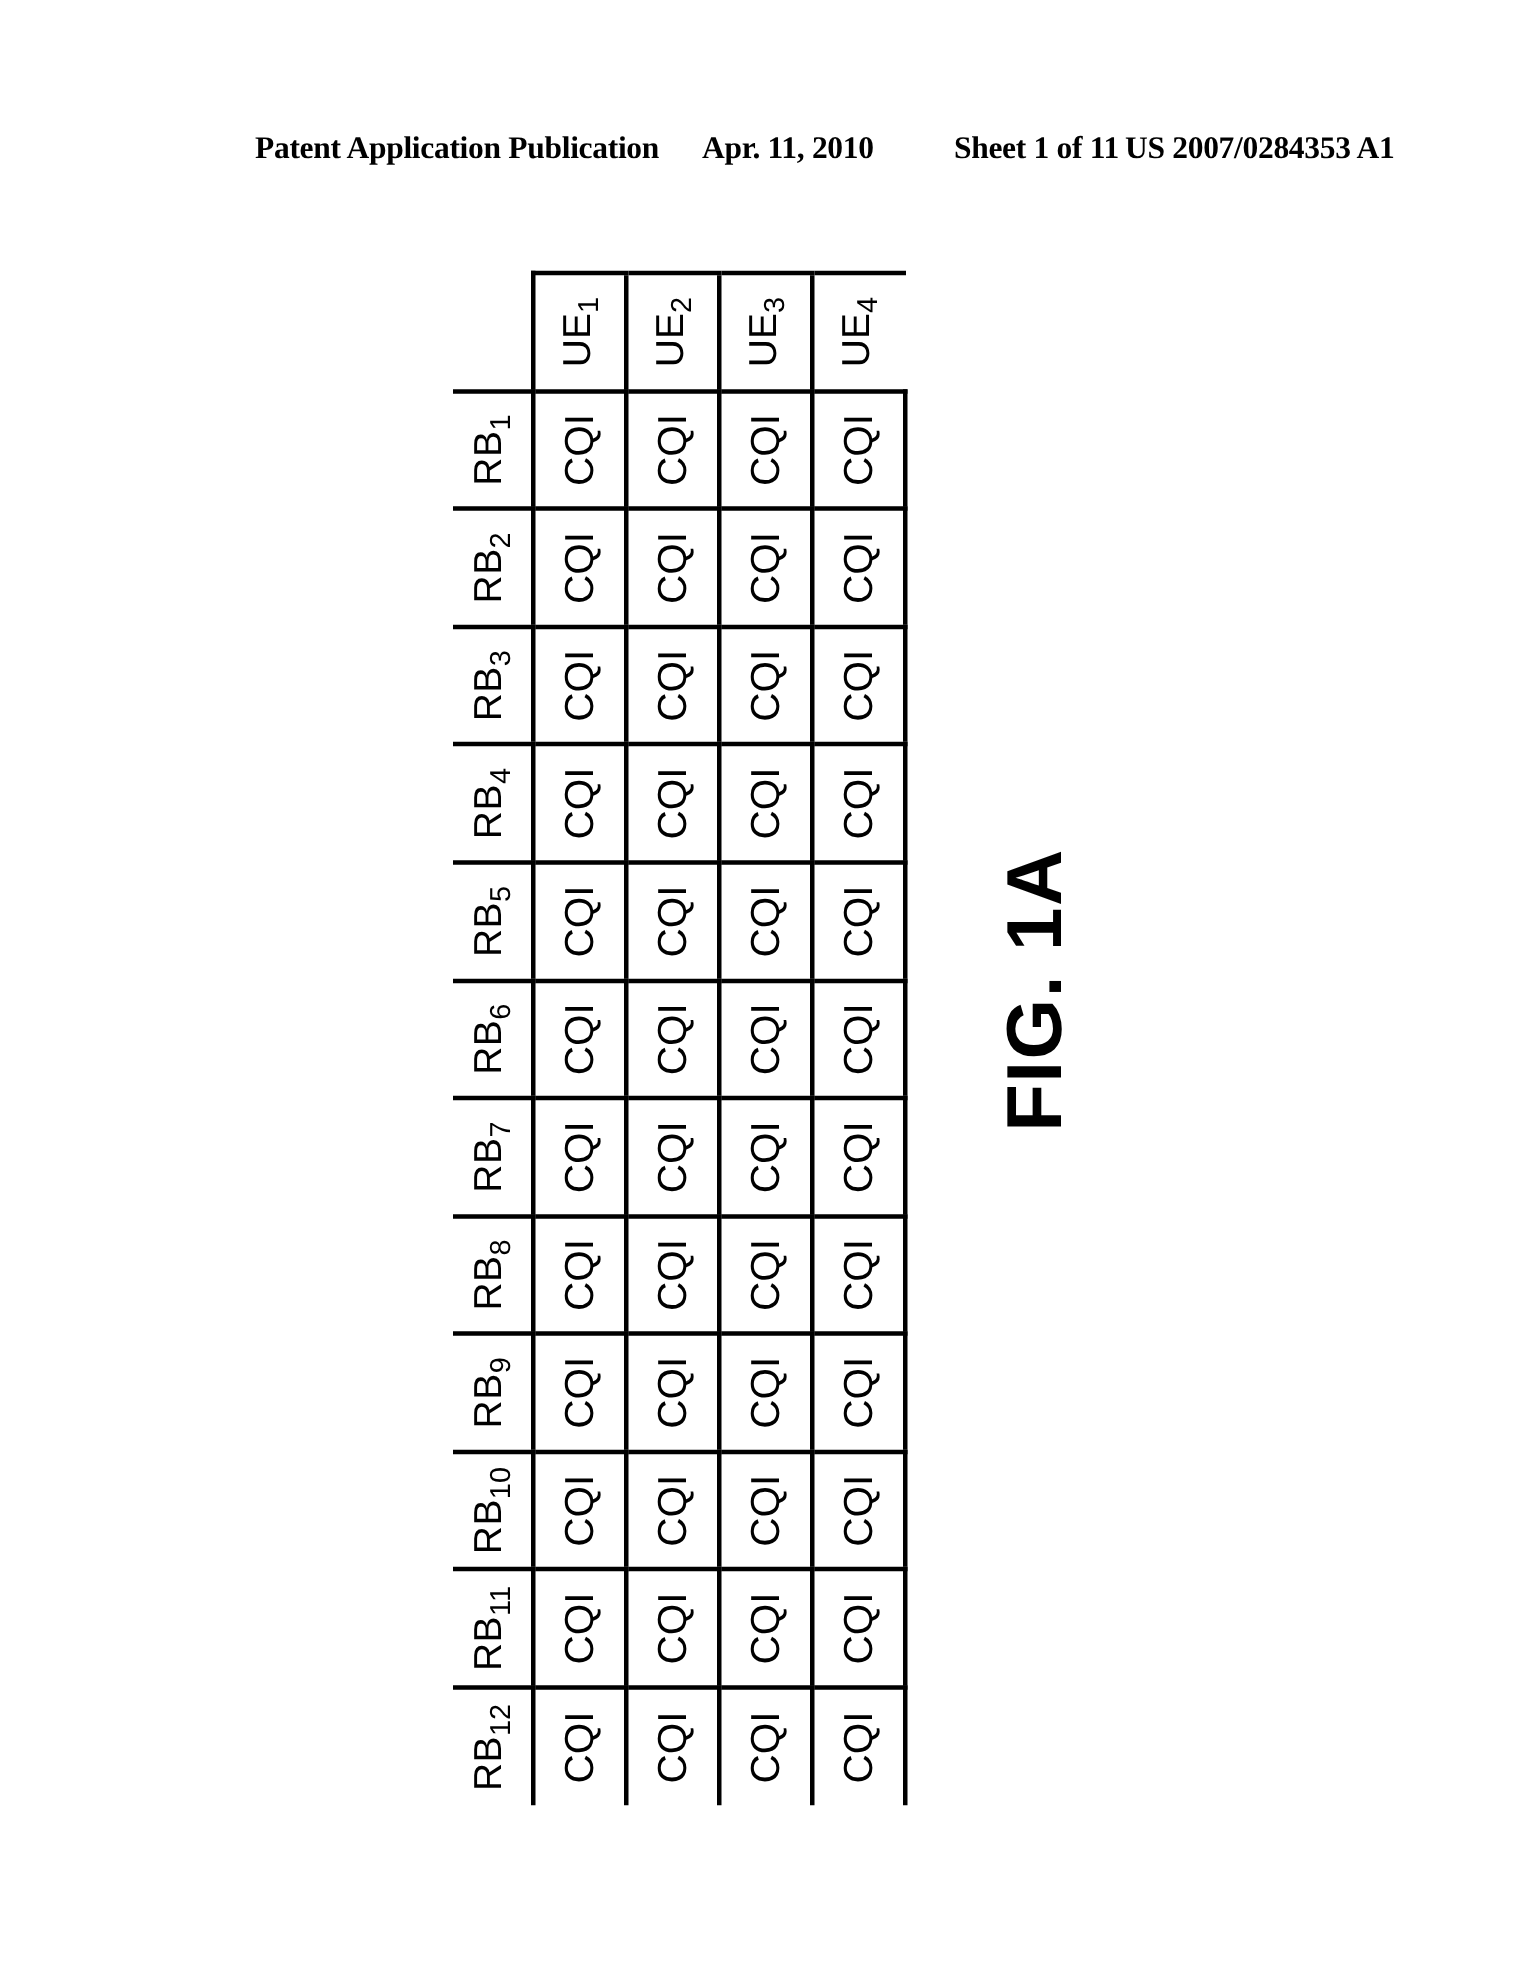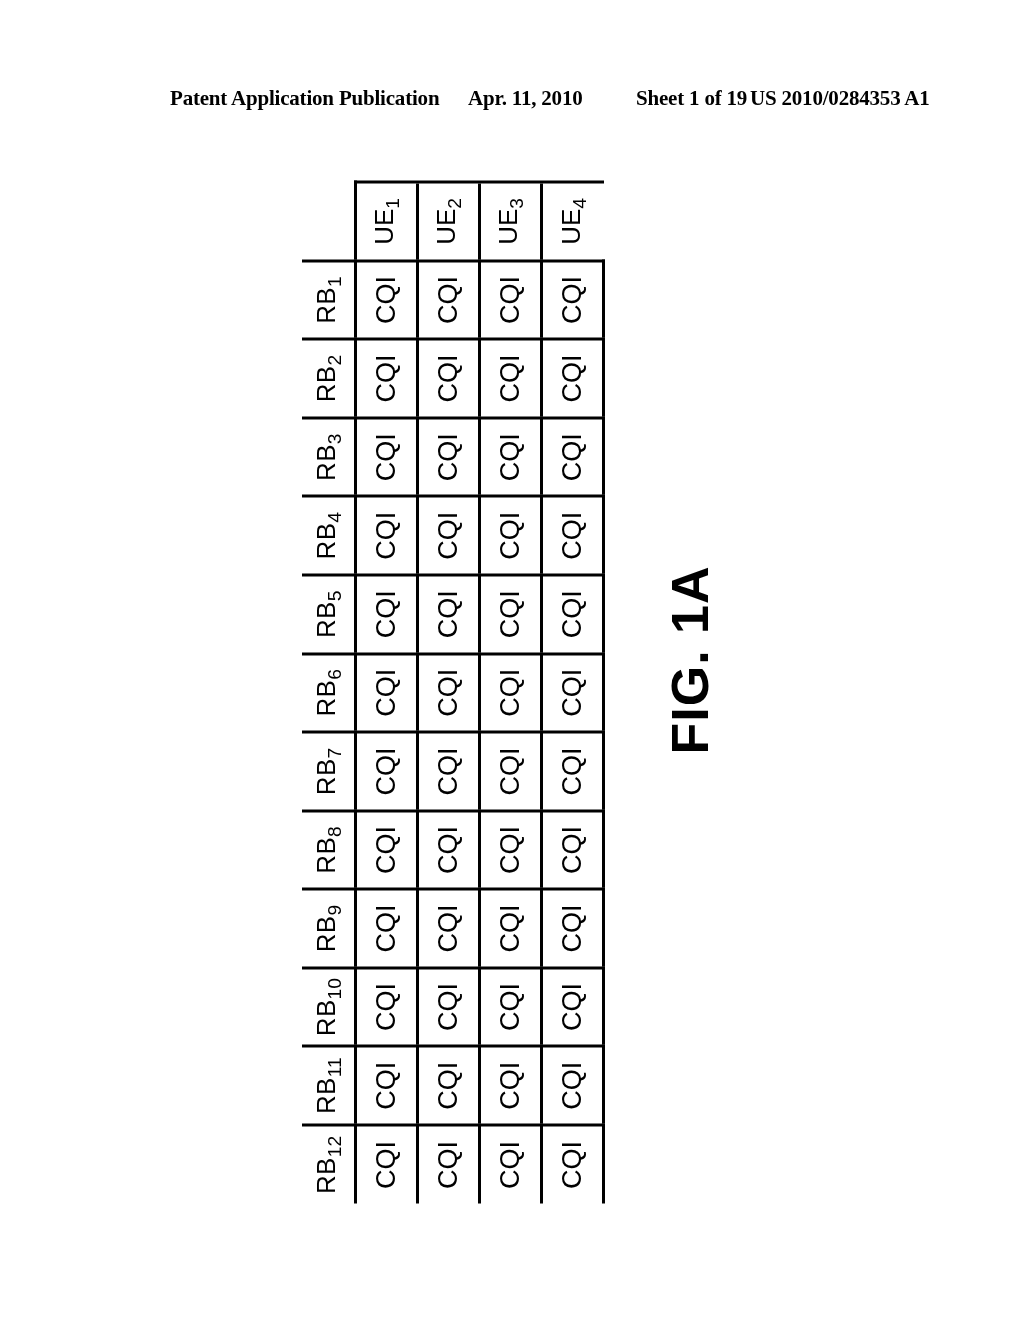--- a/index.html
+++ b/index.html
@@ -152,22 +152,22 @@
     white-space: nowrap;
     color: #000;
   }
 </style>
 </head>
 <body>
 
 <div class="page-header">
   <span class="hdr-pub">Patent Application Publication</span>
   <span class="hdr-date">Apr. 11, 2010</span>
-  <span class="hdr-sheet">Sheet 1 of 19</span>
-  <span class="hdr-patno">US 2010/0284353 A1</span>
+  <span class="hdr-sheet">Sheet 1 of 11</span>
+  <span class="hdr-patno">US 2007/0284353 A1</span>
 </div>
 
 <div id="figure-area">
 
   <div id="table-rotor">
     <table class="cqi-table">
       <tbody id="table-body">
           <tr>
             <th class="rbhead first-col"><span class="lbl"><span>RB</span><span class="sub">12</span></span></th>
             <th class="rbhead"><span class="lbl"><span>RB</span><span class="sub">11</span></span></th>

